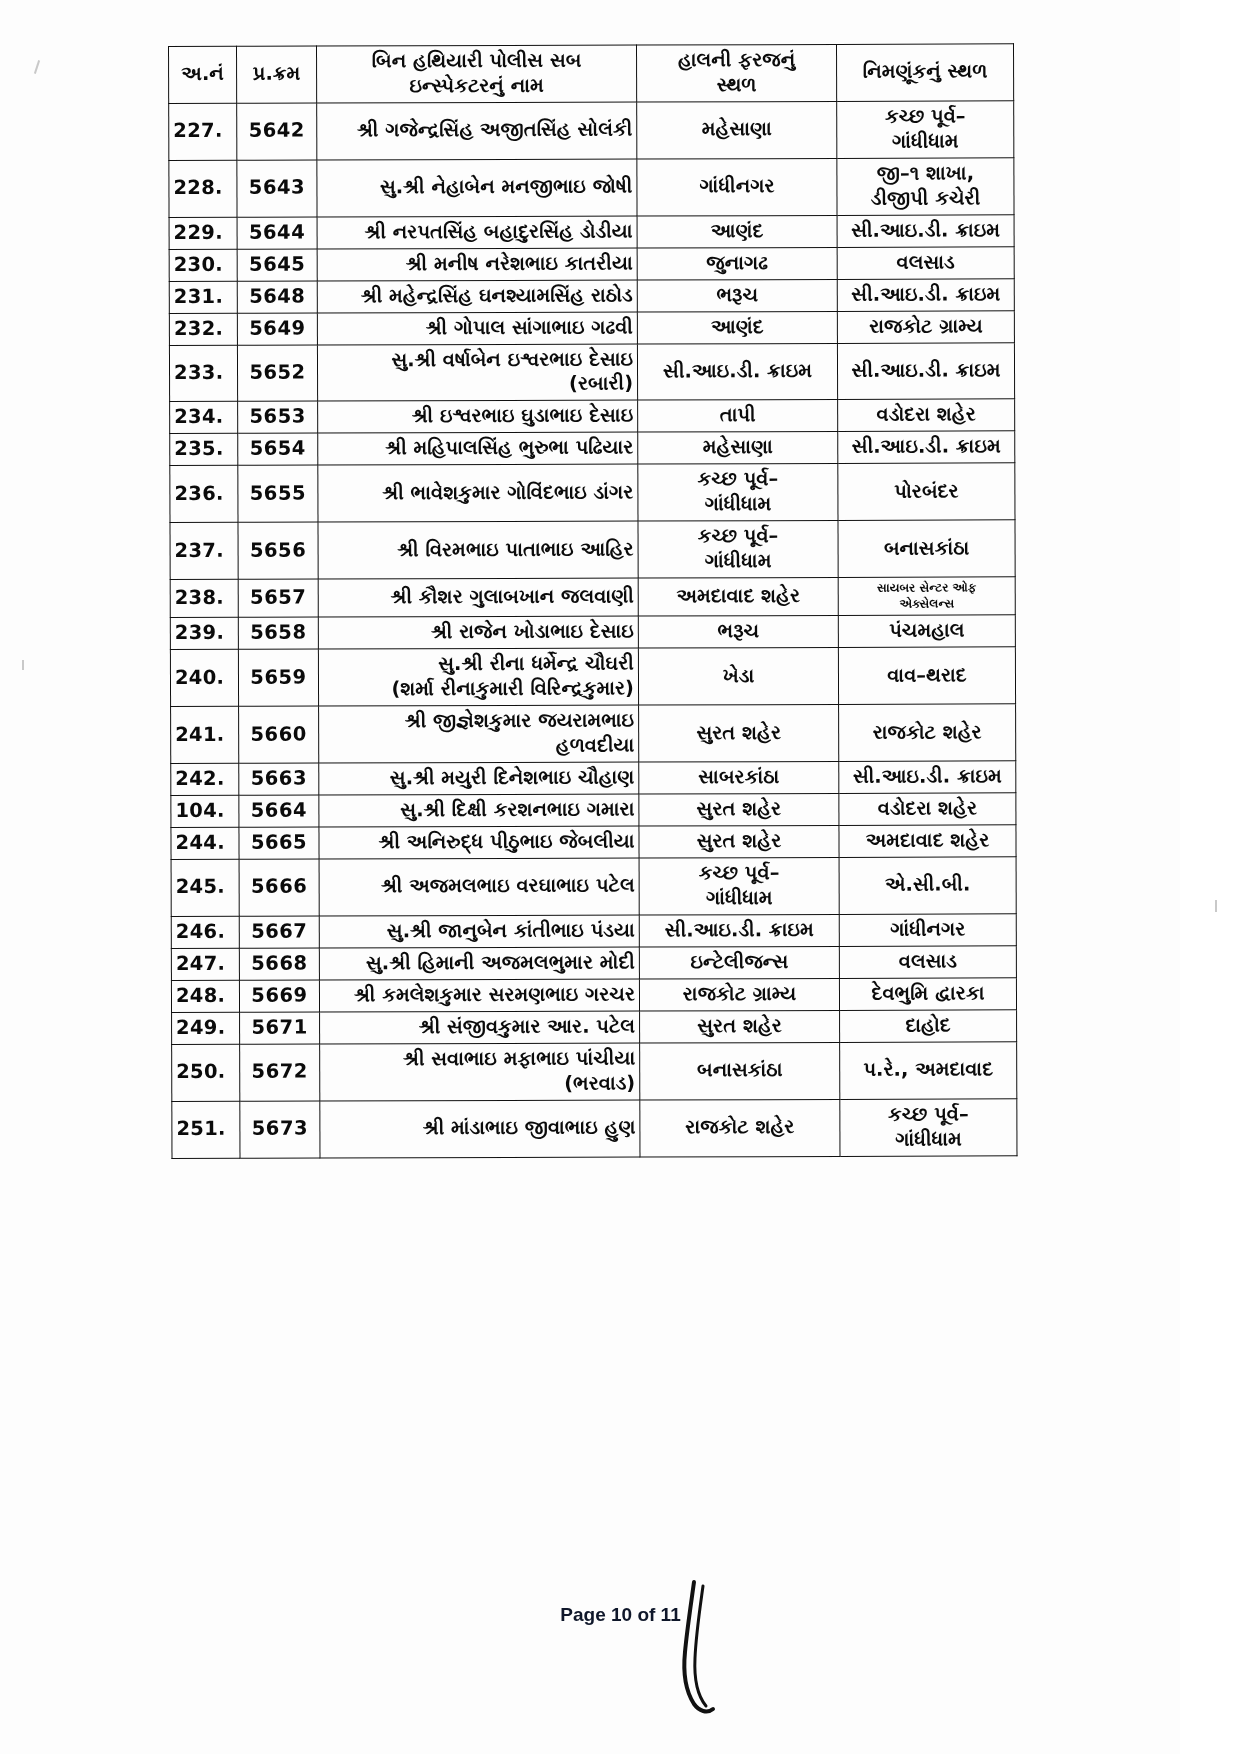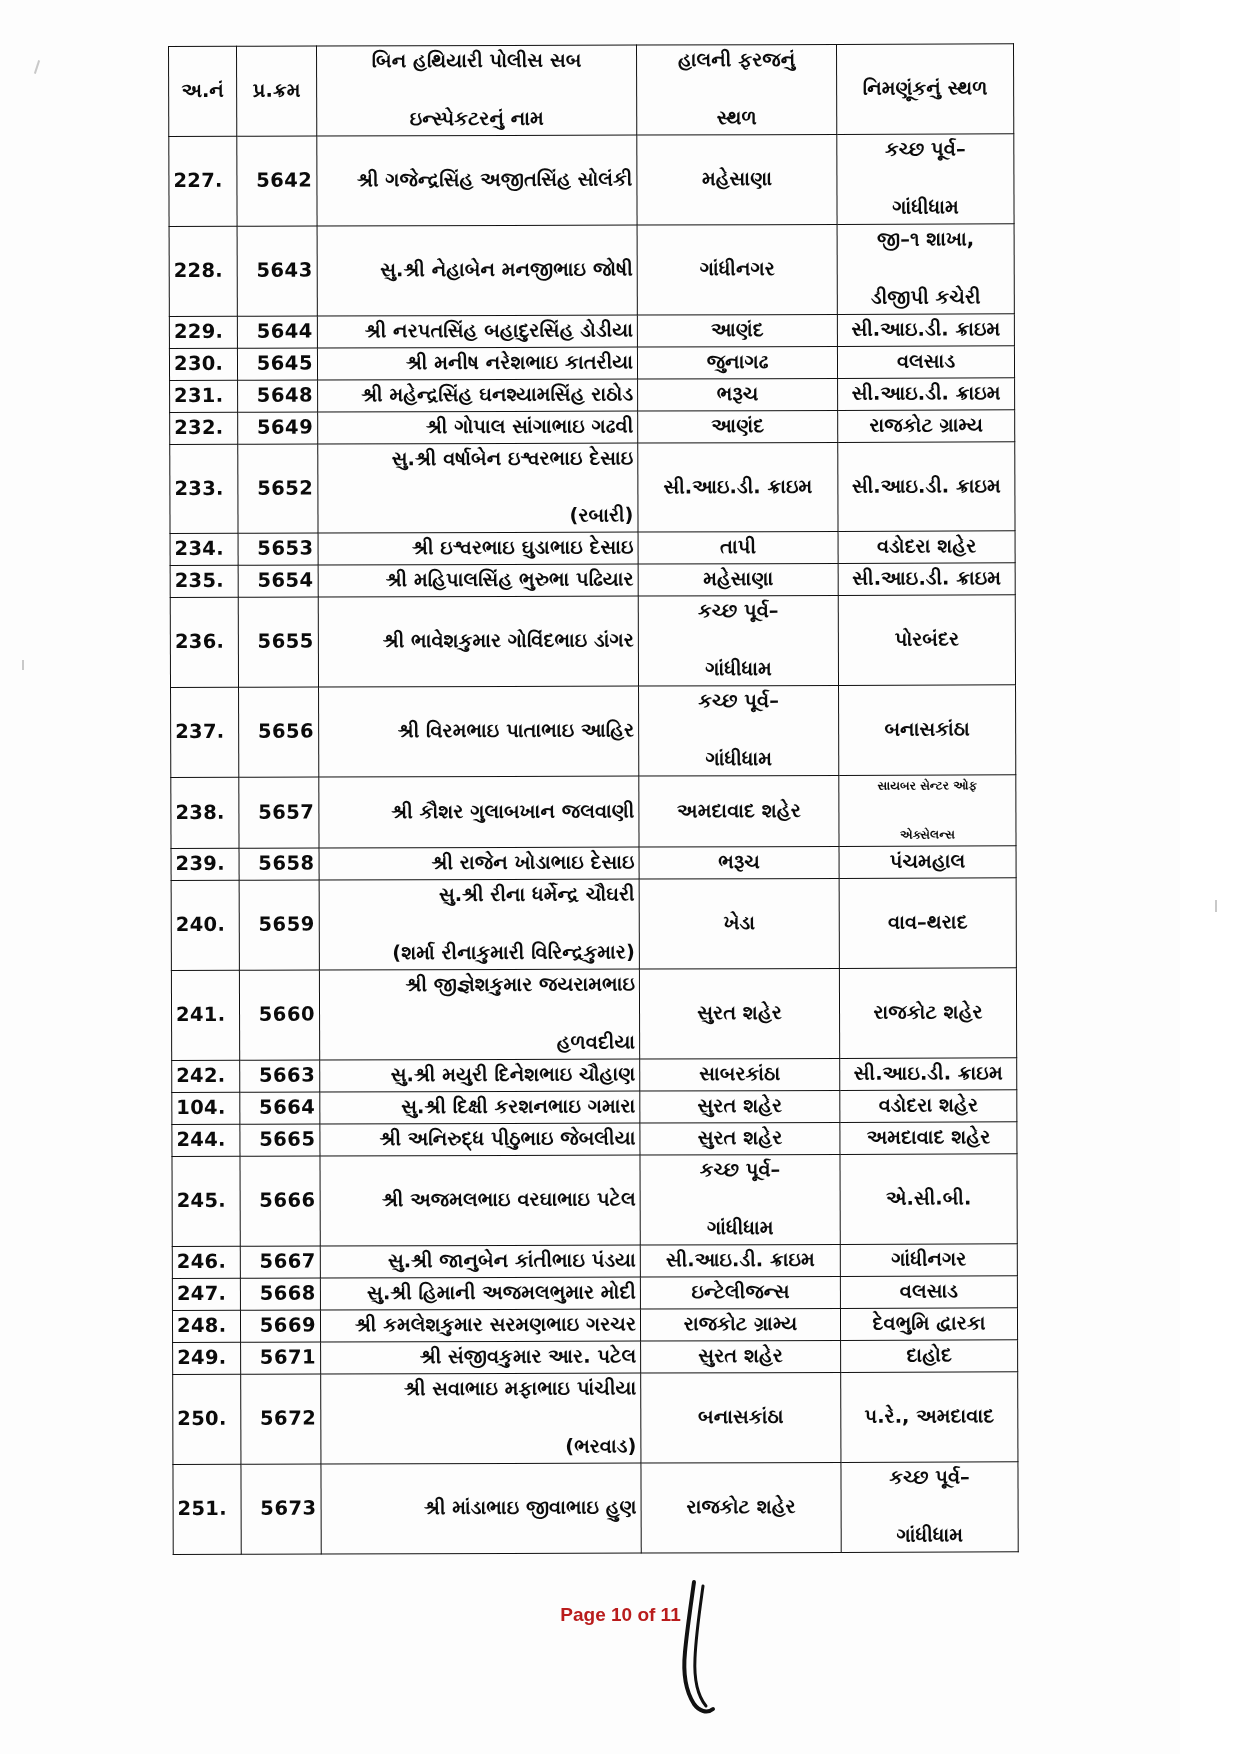--- a/index.html
+++ b/index.html
@@ -70,21 +70,21 @@
     text-align: left;
     vertical-align: top;
     padding-left: 9px;
     padding-top: 4px;
     font-size: 21px;
     font-weight: 600;
     letter-spacing: 0.3px;
   }
 
   td.no {
-    text-align: right;
+    text-align: center;
     font-size: 22px;
     font-weight: 600;
     letter-spacing: 0.5px;
   }
 
   td.name {
     text-align: right;
     padding-left: 11px;
     font-size: 20px;
   }
@@ -92,31 +92,31 @@
   td.cur, td.new {
     text-align: center;
     font-size: 19.5px;
   }
 
   td.new.small {
     font-size: 12px;
     line-height: 1.3;
   }
 
-  .l2 { display: block; margin-top: 33px; }
+  .l2 { display: block; }
 
   .footer {
     position: absolute;
     left: 0;
     top: 1604px;
     width: 1241px;
     text-align: center;
     font-size: 19px;
     font-weight: 600;
-    color: #b91c1c;
+    color: #0f172a;
     font-family: "Liberation Sans", sans-serif;
   }
 
   .signature {
     position: absolute;
     left: 660px;
     top: 1578px;
     width: 90px;
     height: 140px;
     pointer-events: none;

